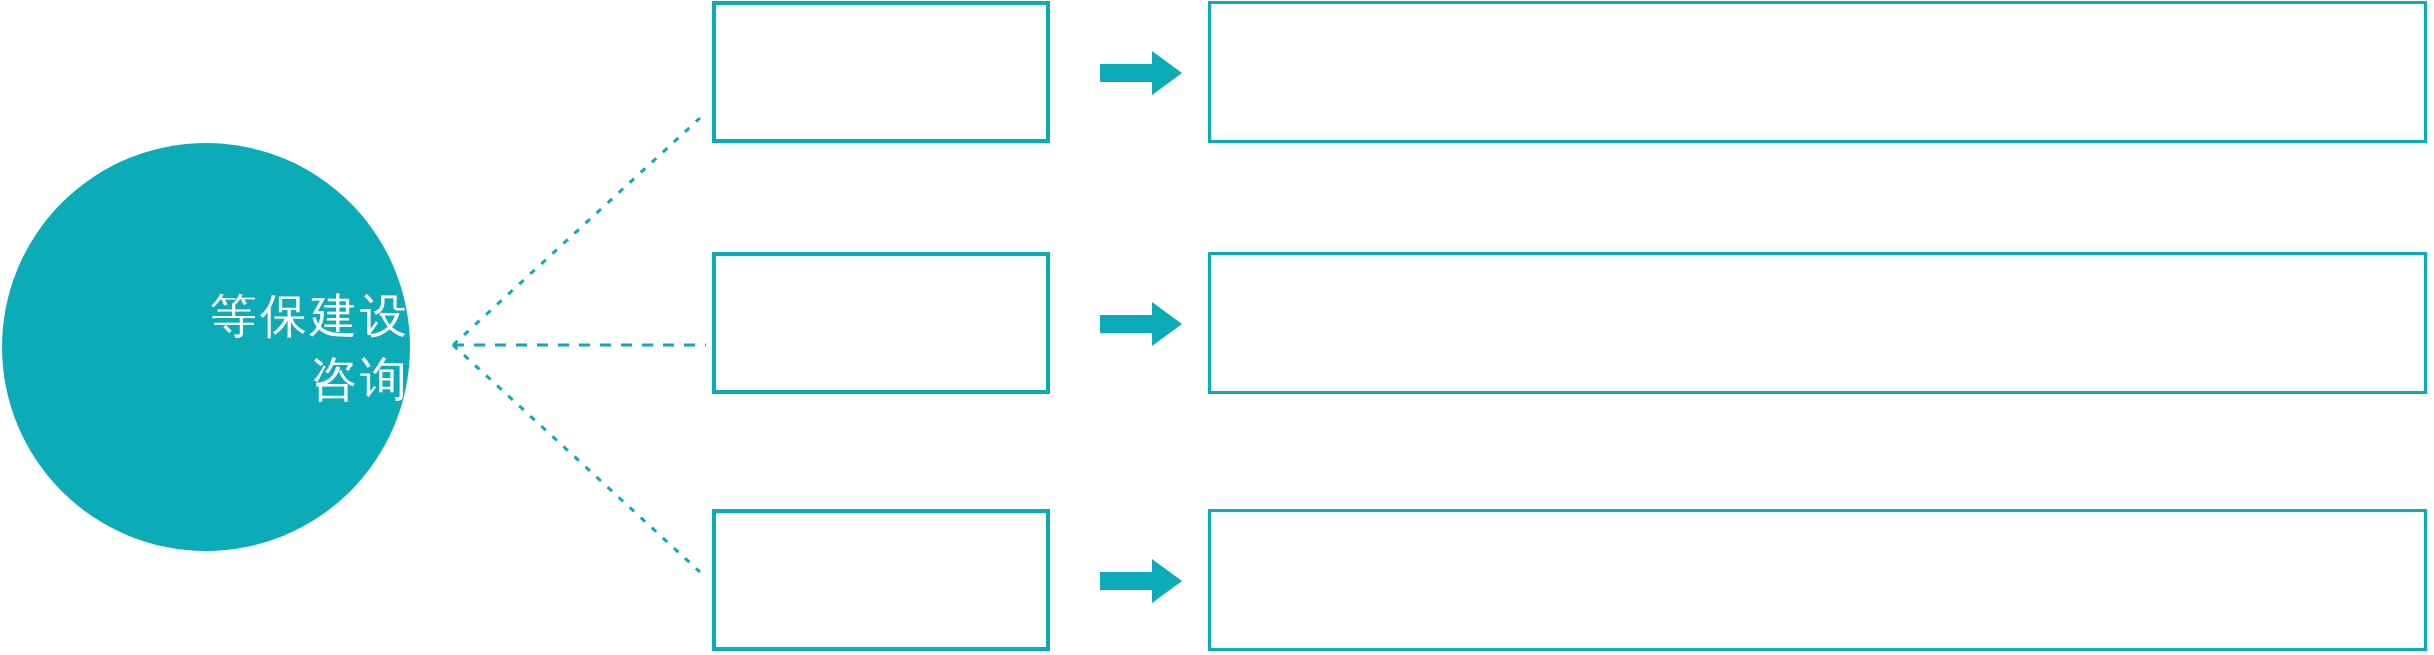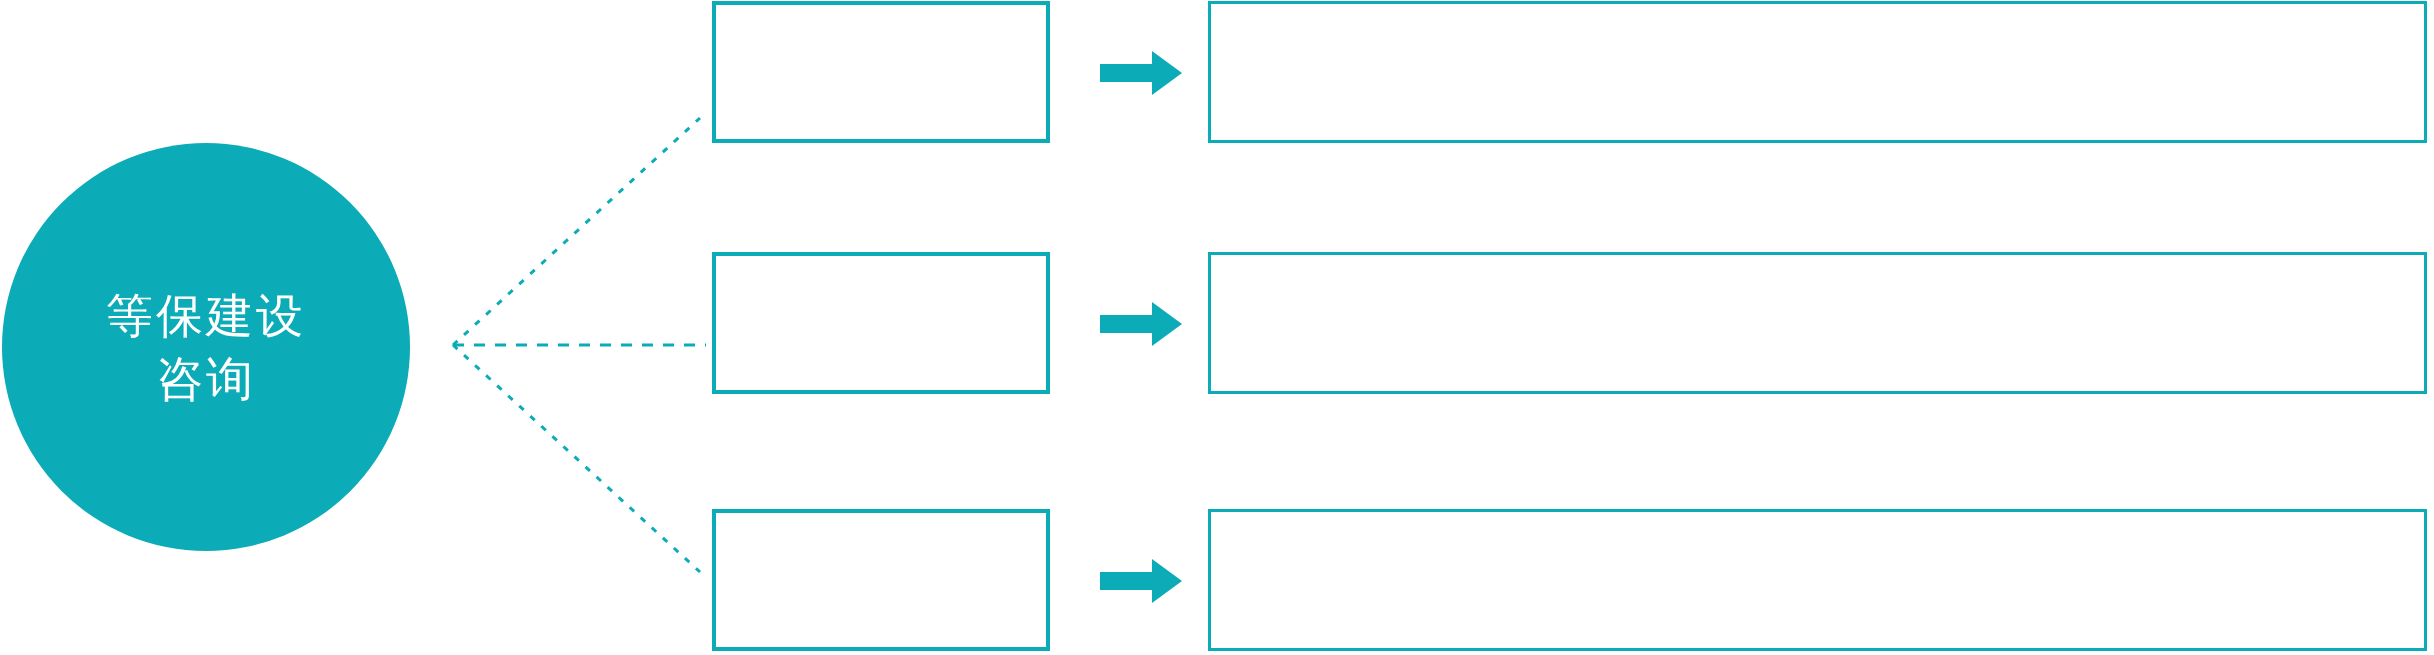--- a/index.html
+++ b/index.html
@@ -23,21 +23,21 @@
   .hub-circle {
     position: absolute;
     left: 2px;
     top: 143px;
     width: 408px;
     height: 408px;
     border-radius: 50%;
     background: #0BABB8;
     display: flex;
     flex-direction: column;
-    align-items: center;
+    align-items: flex-end;
     justify-content: center;
     box-sizing: border-box;
   }
   .hub-line {
     color: #ffffff;
     font-size: 47px;
     line-height: 1.35;
     letter-spacing: 3px;
     font-weight: 400;
     text-align: center;

